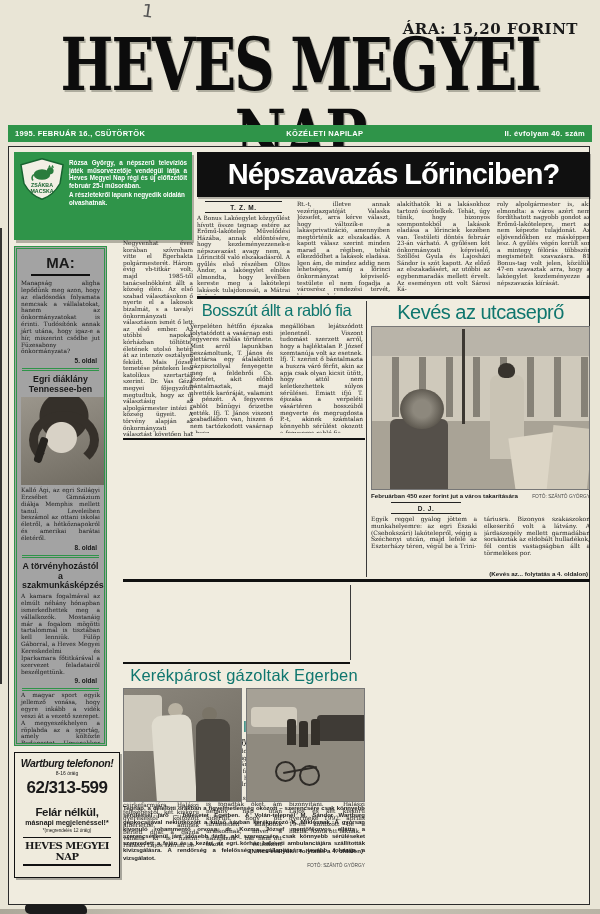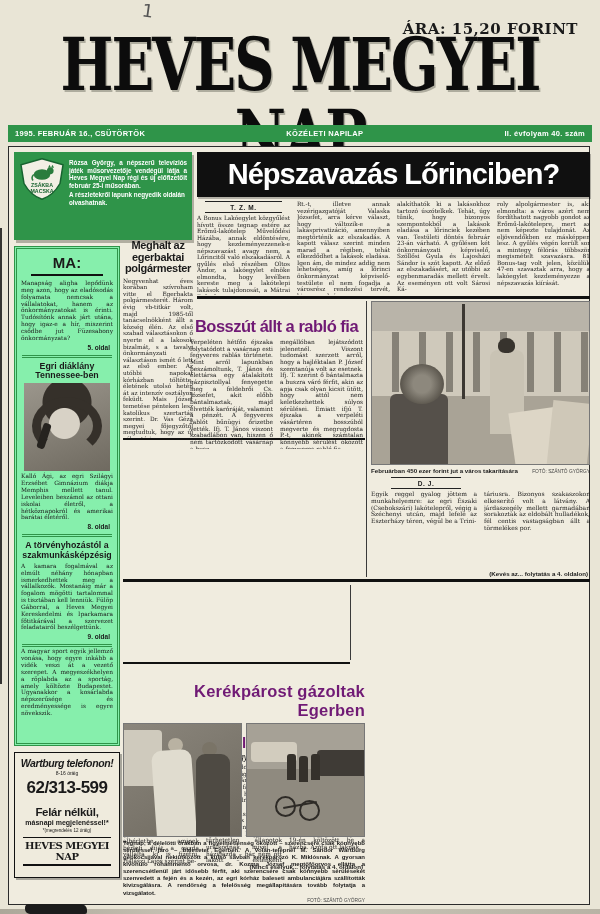--- a/index.html
+++ b/index.html
@@ -12,42 +12,42 @@
   #mast{top:34px;left:0;width:600px;text-align:center;font-family:"DejaVu Serif",serif;
         font-weight:bold;font-size:56px;line-height:1;letter-spacing:-2px;color:#0c0c0c;
         transform:scaleY(1.3);transform-origin:50% 20%;text-shadow:1.5px 1.5px 0 rgba(40,40,30,.3);}
   .gbar{top:125px;left:8px;width:584px;height:17px;background:#2f9449;display:flex;
         justify-content:space-between;align-items:center;padding:0 7px;box-sizing:border-box;
         color:#fff;font:bold 7.5px "Liberation Sans",sans-serif;letter-spacing:.3px;}
   
   .frame{top:146px;left:8px;width:582px;height:759px;border:1.5px solid #2b2b2b;
          background:#f0ecdf;box-sizing:border-box;}
   
-  .hl{font-family:"Liberation Sans",sans-serif;font-weight:bold;text-align:center;
-      color:#701a75;letter-spacing:-.5px;margin-top:16px;}
+  .hl{font-family:"Liberation Sans",sans-serif;font-weight:normal;text-align:center;
+      color:#0f766e;letter-spacing:-.5px;}
   .sub{font-style:italic;text-align:center;font-family:"Liberation Sans",sans-serif;}
   .cols{display:flex;gap:7px;overflow:hidden;}
   .col{flex:1;font:5.9px/1.13 "DejaVu Serif",serif;text-align:justify;overflow:hidden;}
   .byl{display:block;margin:0 8px 2px;text-align:center;font:bold 6.5px "Liberation Sans",sans-serif;
        border-top:1px solid #222;border-bottom:1px solid #222;padding:1.5px 0;letter-spacing:.6px;}
   .cont{position:absolute;right:2px;bottom:0;font:bold 6.2px "Liberation Sans",sans-serif;
         background:#f0ecdf;padding-left:5px;}
   .rel{position:relative;}
   .rule{background:#111;}
   .vdiv{background:#3a3a3a;width:1px;}
   .pgref{font:bold 6.5px "Liberation Sans",sans-serif;text-align:right;margin:2px 3px 0 0;}
   
   #promo{top:152px;left:14px;width:178px;height:88px;background:#2f9449;color:#fff;
          box-sizing:border-box;padding:4px 5px;box-shadow:2px 3px 0 rgba(60,60,45,.35);}
   #promo .logo{float:left;width:46px;height:42px;margin:2px 4px 1px 0;}
   #promo .pt{font:bold 13px/1.06 "Liberation Sans",sans-serif;text-align:center;letter-spacing:-.3px;}
   #promo .pb{font:bold 6.3px/1.2 "Liberation Sans",sans-serif;margin-top:3px;text-align:justify;}
   #promo .pn{font:bold 6.3px/1.2 "Liberation Sans",sans-serif;margin-top:2px;}
   
-  #mabox{top:246px;left:14px;width:106px;height:500px;border:3px double #2f9449;background:#86efac;
+  #mabox{top:246px;left:14px;width:93px;height:500px;border:3px double #2f9449;background:#a3a3a3;
          box-sizing:border-box;padding:3px 4px;overflow:hidden;}
   #mabox .mah{font:bold 15px "Liberation Sans",sans-serif;text-align:center;
               border-bottom:2px solid #111;margin:2px 10px 4px;padding-bottom:3px;}
   .ma-t{font:bold 8.8px/1.12 "Liberation Sans",sans-serif;text-align:center;margin:4px 1px 2px;}
   .ma-b{font:5.9px/1.16 "DejaVu Serif",serif;text-align:justify;}
   .ma-sep{border-top:3px double #2f9449;margin:4px 1px 1px;}
   #girl{width:86px;height:88px;margin:2px auto 2px;position:relative;overflow:hidden;
         background:
          radial-gradient(circle at 47% 46%, #d8d2c6 0 15px, rgba(0,0,0,0) 16px),
          radial-gradient(circle at 50% 22%, #35302a 0 24px, rgba(0,0,0,0) 25px),
@@ -109,21 +109,21 @@
   #keves .byl{width:70px;margin:3px 0 2px 20px;}
   #keves .cols{height:46px;}
   #keves .col{font-size:6px;}
   
   #nincs{top:442px;left:123px;width:242px;height:136px;}
   #nincs .hl{font-size:15px;margin-bottom:1px;}
   #nincs .sub{font-size:8.5px;margin-bottom:2px;}
   #nincs .cols{height:100px;}
   
   #kerek{top:666px;left:123px;width:242px;}
-  #kerek .hl{font-size:16.5px;letter-spacing:.2px;margin-bottom:3px;text-align:right;}
+  #kerek .hl{font-size:16.5px;letter-spacing:.2px;margin-bottom:3px;}
   .prow{display:flex;gap:4px;}
   #photo2,#photo3{height:114px;position:relative;overflow:hidden;border:1px solid #777;box-sizing:border-box;}
   #photo2{width:119px;background:linear-gradient(150deg,#8b867c,#6e695f);}
   #photo2 .van{position:absolute;left:-6px;top:6px;width:44px;height:56px;background:#cfcabd;border-radius:4px;}
   #photo2 .doc{position:absolute;left:30px;top:26px;width:40px;height:88px;background:#e0dccf;border-radius:10px 10px 0 0;transform:rotate(-4deg);}
   #photo2 .dochead{position:absolute;left:44px;top:14px;width:15px;height:14px;background:#b9b2a2;border-radius:50%;}
   #photo2 .pat{position:absolute;left:72px;top:30px;width:34px;height:84px;background:#4e4a43;border-radius:9px 9px 0 0;}
   #photo2 .pathead{position:absolute;left:78px;top:18px;width:15px;height:14px;background:#7a7467;border-radius:50%;}
   #photo3{width:119px;background:linear-gradient(#a6a196 0 40%,#8f8a7f 40% 100%);}
   #photo3 .car1{position:absolute;left:4px;top:18px;width:46px;height:20px;background:#d2ccbe;border-radius:4px;}
@@ -174,21 +174,20 @@
   <div class="col">
     <span class="byl">T. Z. M.</span>
     <span>A Bonus Lakóegylet közgyűlést hívott össze tegnap estére az Erőmű-lakótelep Művelődési Házába, annak eldöntésére, hogy kezdeményezzenek-e népszavazást avagy nem, a Lőrincitől való elszakadásról. A gyűlés első részében Oltos Andor, a lakóegylet elnöke elmondta, hogy levélben kereste meg a lakótelepi lakások tulajdonosát, a Mátrai Erőmű</span>
   </div>
   <div class="col">Rt.-t, illetve annak vezérigazgatóját Valaska Józsefet, arra kérve választ, hogy változik-e a lakásprivatizáció, amennyiben megtörténik az elszakadás. A kapott válasz szerint minden marad a régiben, tehát elkezdődhet a lakások eladása. Igen ám, de mindez addig nem lehetséges, amíg a lőrinci önkormányzat képviselő-testülete el nem fogadja a városrész rendezési tervét, hiszen csak úgy</div>
   <div class="col">alakíthatók ki a lakásokhoz tartozó úszótelkek. Tehát, úgy tűnik, hogy bizonyos szempontokból a lakások eladása a lőrinciek kezében van. Testületi döntés február 23-án várható. A gyűlésen két önkormányzati képviselő, Szöllősi Gyula és Lajosházi Sándor is szót kapott. Az előző az elszakadásért, az utóbbi az egybenmaradás mellett érvelt. Az eseményen ott volt Sárosi Ká-</div>
   <div class="col">roly alpolgármester is, aki elmondta: a város azért nem fordíthatott nagyobb gondot az Erőmű-lakótelepre, mert az nem képezte tulajdonát. Az eljövendőkben ez másképpen lesz. A gyűlés végén került sor a mintegy félórás többször megismételt szavazásra. 81 Bonus-tag volt jelen, közülük 47-en szavaztak arra, hogy a lakóegylet kezdeményezze a népszavazás kiírását.</div>
 </div>
 
 <div class="abs" id="meghalt">
-  <div class="t">Meghalt az egerbaktai polgármester</div>
   <div class="b">Negyvenhat éves korában szívroham vitte el Egerbakta polgármesterét. Három évig vb-titkár volt, majd 1985-től tanácselnökként állt a község élén. Az első szabad választásokon ő nyerte el a lakosok bizalmát, s a tavalyi önkormányzati választáson ismét ő lett az első ember. Az utóbbi napokat kórházban töltötte, életének utolsó hetén át az intenzív osztályon feküdt. Mais József temetése pénteken lesz katolikus szertartás szerint. Dr. Vas Géza megyei főjegyzőtől megtudtuk, hogy az új választásig az alpolgármester intézi a község ügyeit. A törvény alapján az önkormányzati választást követően hat hónapig nem lehet újat kiírni, ezért legkorábban jövő júliusban választhatnak maguknak új polgármestert az egerbaktaiak.</div>
 </div>
 
 <div class="abs" id="mabox">
   <div class="mah">MA:</div>
   <div class="ma-b">Manapság aligha lepődünk meg azon, hogy az eladósodás folyamata nemcsak a vállalatokat, hanem az önkormányzatokat is érinti. Tudósítónk annak járt utána, hogy igaz-e a hír, miszerint csődbe jut Füzesabony önkormányzata?</div>
   <div class="pgref">5. oldal</div>
   <div class="ma-sep"></div>
   <div class="ma-t">Egri diáklány Tennessee-ben</div>
   <div id="girl">
@@ -225,20 +224,21 @@
 
 <div class="abs" id="bosszut">
   <div class="hl">Bosszút állt a rabló fia</div>
   <div class="cols">
     <div class="col">Verpeléten hétfőn éjszaka folytatódott a vasárnap esti fegyveres rablás története. Mint arról lapunkban beszámoltunk, T. János és élettársa egy átalakított gázpisztollyal fenyegette meg a feldebrői Cs. Józsefet, akit előbb bántalmaztak, majd elvették karóráját, valamint a pénzét. A fegyveres rablót bűnügyi őrizetbe vették. Ifj. T. János viszont szabadlábon van, hiszen ő nem tartózkodott vasárnap a busz-</div>
     <div class="col">megállóban lejátszódott jelenetnél. Viszont tudomást szerzett arról, hogy a hajléktalan P. József szemtanúja volt az esetnek. Ifj. T. szerint ő bántalmazta a buszra váró férfit, akin az apja csak olyan kicsit ütött, hogy attól nem keletkezhettek súlyos sérülései. Emiatt ifjú T. éjszaka a verpeléti vásártéren bosszúból megverte és megrugdosta P.-t, akinek számtalan könnyebb sérülést okozott a fegyveres rabló fia.</div>
   </div>
 </div>
 
 <div class="abs rel" id="keves">
+  <div class="hl">Kevés az utcaseprő</div>
   <div id="photo1">
     <div class="win"></div>
     <div class="tree"></div>
     <div class="bin"></div>
     <div class="binlid"></div>
     <div class="man"></div>
     <div class="head"></div>
     <div class="box1"></div>
     <div class="box2"></div>
   </div>

